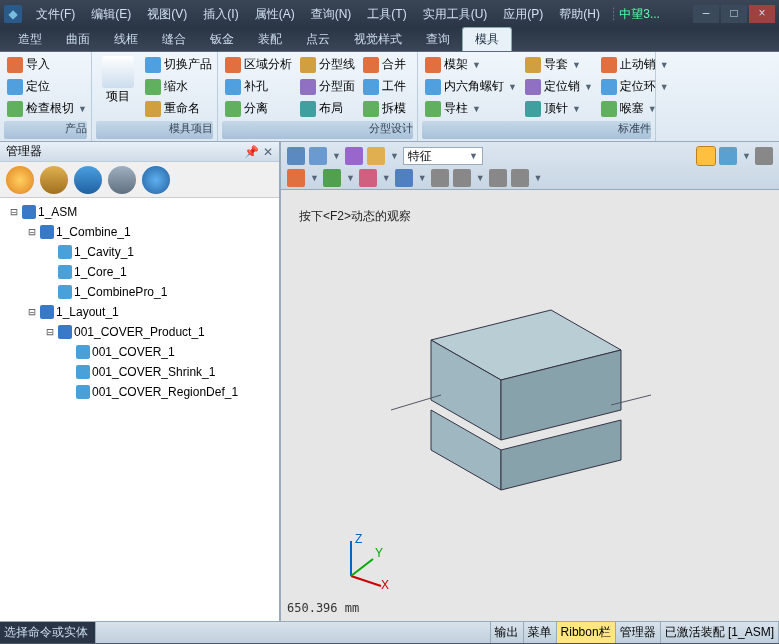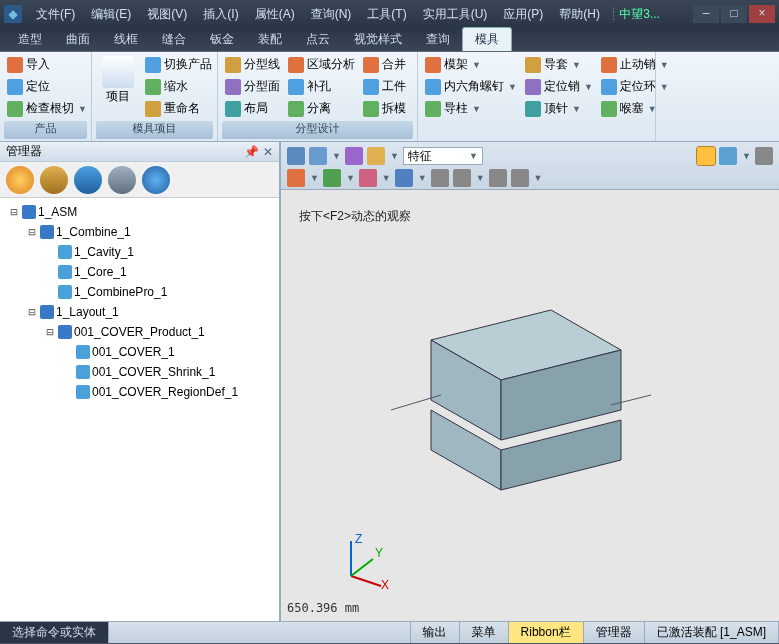--- a/index.html
+++ b/index.html
@@ -10,21 +10,21 @@
 .titlebar .sep{color:#678;margin:0 2px}
 .titlebar .brand{color:#5fa}
 .titlebar .spacer{flex:1}
 .titlebar .winbtn{width:26px;height:18px;background:#3a4a5a;margin-left:2px;text-align:center;line-height:16px;color:#cde;cursor:pointer}
 .tabbar{height:24px;background:linear-gradient(#2a3546,#3a4556);display:flex;align-items:flex-end;padding:0 6px;border-bottom:1px solid #5a6a7a}
 .tabbar .tab{padding:3px 12px;color:#cde;cursor:pointer;border-radius:3px 3px 0 0}
 .tabbar .tab.active{background:#e8f0f8;color:#234;border:1px solid #8aa;border-bottom:none}
 .ribbon{height:90px;background:linear-gradient(#f0f6fb,#dde8f2);border-bottom:1px solid #9ab;display:flex}
 .ribbon .group{border-right:1px solid #bcd;display:flex;flex-direction:column;padding:2px 4px}
 .ribbon .group-body{flex:1;display:flex;align-items:flex-start;gap:2px}
-.ribbon .group-label{height:24px;background:linear-gradient(#c5d8e8,#a8c0d8);text-align:center;font-size:11px;color:#345;border-radius:2px;margin-top:2px}
+.ribbon .group-label{height:24px;background:linear-gradient(#c5d8e8,#a8c0d8);text-align:right;font-size:11px;color:#345;border-radius:2px;margin-top:2px}
 .rbtn{display:flex;align-items:center;gap:3px;padding:2px 3px;cursor:pointer;white-space:nowrap;border-radius:2px}
 .rbtn .ic{width:16px;height:16px;display:inline-block;border-radius:2px}
 .bigbtn{display:flex;flex-direction:column;align-items:center;padding:2px 6px;cursor:pointer}
 .bigbtn .ic{width:32px;height:32px;border-radius:3px}
 .vstack{display:flex;flex-direction:column;gap:1px}
 .content{display:flex;height:479px}
 .sidebar{width:281px;background:#f5f5f5;border-right:2px solid #9ab;display:flex;flex-direction:column}
 .side-title{height:20px;background:linear-gradient(#e8f0f8,#d0dce8);padding:2px 6px;display:flex;align-items:center;justify-content:space-between;border-bottom:1px solid #bcd}
 .side-title .ctrls span{cursor:pointer;margin-left:4px;color:#567}
 .side-tools{height:36px;background:#f0f0f0;display:flex;align-items:center;gap:6px;padding:0 6px;border-bottom:1px solid #ccc}
@@ -36,21 +36,21 @@
 .viewport{flex:1;background:#e8e8e8;position:relative;display:flex;flex-direction:column}
 .vp-toolbar{height:48px;background:linear-gradient(#dce6f0,#c8d6e4);border-bottom:1px solid #9ab;padding:3px 6px}
 .vp-toolbar .row{display:flex;align-items:center;gap:4px;height:22px}
 .vp-toolbar .tb{width:18px;height:18px;border-radius:2px;cursor:pointer}
 .vp-toolbar .sel{background:#fff;border:1px solid #9ab;padding:1px 4px;min-width:80px;height:18px;display:flex;align-items:center;justify-content:space-between}
 .canvas{flex:1;position:relative;background:#e6e6e6}
 .hint{position:absolute;top:17px;left:18px;color:#222;line-height:1.6}
 .axis{position:absolute;bottom:30px;left:50px}
 .dim-label{position:absolute;bottom:6px;left:6px;font-family:monospace;color:#333}
 .statusbar{height:22px;background:linear-gradient(#d8e2ec,#c0d0dc);display:flex;align-items:center;border-top:1px solid #9ab}
-.statusbar .cell{padding:2px 12px;border-right:1px solid #9ab;height:100%;display:flex;align-items:center}
+.statusbar .cell{padding:2px 4px;border-right:1px solid #9ab;height:100%;display:flex;align-items:center}
 .statusbar .cell.y{background:#ffe680}
 .drop{font-size:9px;color:#567;margin-left:1px}
 </style>
 </head>
 <body>
 
 <div class="titlebar">
   <div class="logo">◆</div>
   <div id="menus" style="display:flex">
       <span class="menu-item">文件(F)</span>
@@ -124,46 +124,46 @@
           <div class="rbtn">
             <span class="ic" style="background: rgb(208, 160, 64);"></span>
             <span>重命名</span>
           </div>
         </div>
     </div>
     <div class="group-label">模具项目</div>
   </div>
   <div class="group" style="width:200px">
     <div class="group-body">
+        <div class="vstack" id="g2c1">
+          <div class="rbtn">
+            <span class="ic" style="background: rgb(224, 112, 64);"></span>
+            <span>区域分析</span>
+          </div>
+          <div class="rbtn">
+            <span class="ic" style="background: rgb(80, 160, 224);"></span>
+            <span>补孔</span>
+          </div>
+          <div class="rbtn">
+            <span class="ic" style="background: rgb(96, 176, 96);"></span>
+            <span>分离</span>
+          </div>
+        </div>
         <div class="vstack" id="g2c2">
           <div class="rbtn">
             <span class="ic" style="background: rgb(208, 160, 64);"></span>
             <span>分型线</span>
           </div>
           <div class="rbtn">
             <span class="ic" style="background: rgb(144, 112, 192);"></span>
             <span>分型面</span>
           </div>
           <div class="rbtn">
             <span class="ic" style="background: rgb(64, 160, 160);"></span>
             <span>布局</span>
-          </div>
-        </div>
-        <div class="vstack" id="g2c1">
-          <div class="rbtn">
-            <span class="ic" style="background: rgb(224, 112, 64);"></span>
-            <span>区域分析</span>
-          </div>
-          <div class="rbtn">
-            <span class="ic" style="background: rgb(80, 160, 224);"></span>
-            <span>补孔</span>
-          </div>
-          <div class="rbtn">
-            <span class="ic" style="background: rgb(96, 176, 96);"></span>
-            <span>分离</span>
           </div>
         </div>
         <div class="vstack" id="g2c3">
           <div class="rbtn">
             <span class="ic" style="background: rgb(224, 112, 64);"></span>
             <span>合并</span>
           </div>
           <div class="rbtn">
             <span class="ic" style="background: rgb(80, 160, 224);"></span>
             <span>工件</span>
@@ -223,20 +223,21 @@
             <span>定位环</span>
             <span class="drop">▼</span>
           </div>
           <div class="rbtn">
             <span class="ic" style="background: rgb(96, 176, 96);"></span>
             <span>喉塞</span>
             <span class="drop">▼</span>
           </div>
         </div>
       </div>
+    <div class="group-label">标准件</div>
   </div>
 </div>
 
 <div class="content">
   <div class="sidebar">
     <div class="side-title">
       <span>管理器</span>
       <span class="ctrls"><span>📌</span><span>✕</span></span>
     </div>
     <div class="side-tools">

